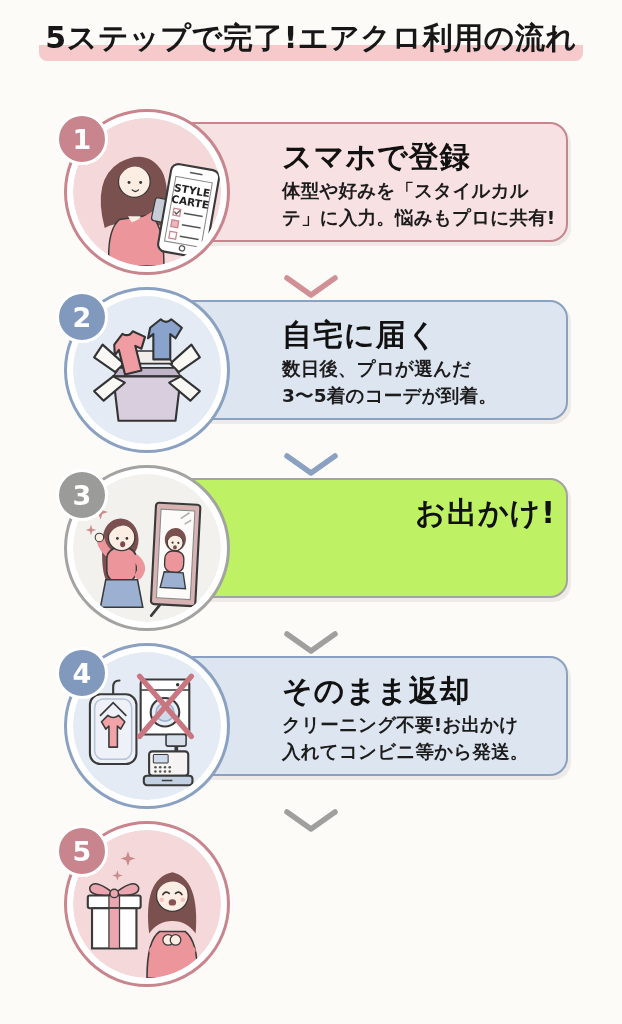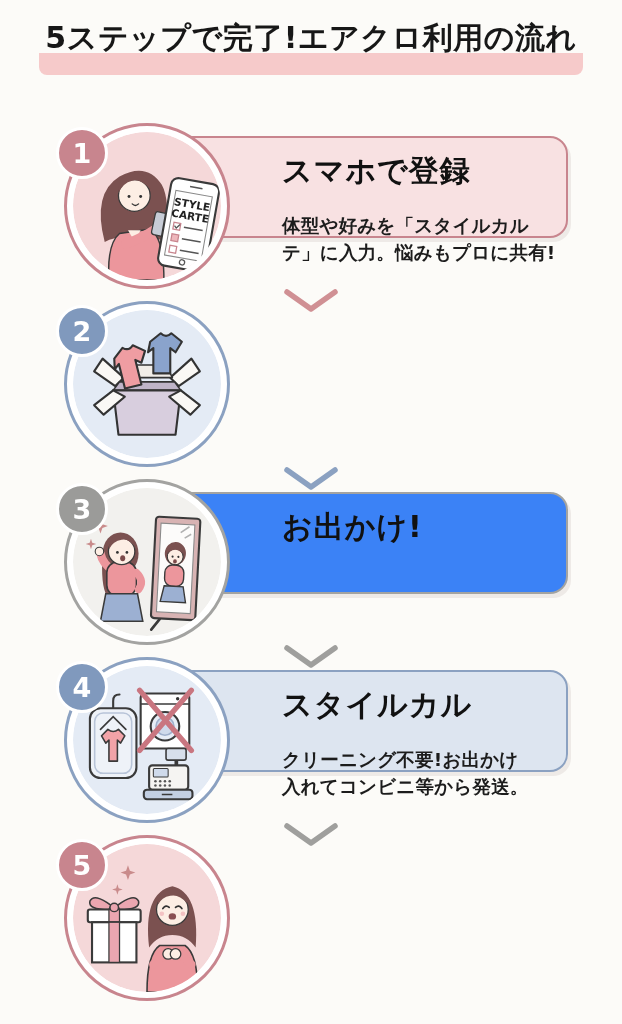--- a/index.html
+++ b/index.html
@@ -7,38 +7,38 @@
     width:622px;height:1024px;
     background:#fcfbf8;
     font-family:"DejaVu Sans",sans-serif;
     overflow:hidden;
   }
   .page{width:622px;height:1024px;position:relative;}
 
   
   .header{padding-top:18px;text-align:center;margin-bottom:48px;}
   .header h1{
-    display:inline-block;margin:0;padding:0 6px 16px;
+    display:inline-block;margin:0;padding:0 6px 2px;
     font-size:30px;font-weight:900;color:#171717;letter-spacing:.5px;
     background:linear-gradient(transparent 62%, #f6caca 62%);
     border-radius:8px;
   }
 
   
   .steps{padding:0;}
   .step{position:relative;height:170px;margin-bottom:8px;}
 
   .card{
-    position:absolute;left:104px;top:13px;right:54px;height:102px;
+    position:absolute;left:104px;top:13px;right:54px;height:120px;
     box-sizing:border-box;border-radius:18px;border:2px solid;
     padding:16px 10px 0 176px;z-index:1;
     box-shadow:3px 4px 0 rgba(120,90,90,.10);
   }
   .card h2{margin:0;font-size:30px;font-weight:900;color:#111;letter-spacing:1px;line-height:1.15;}
-  .card p{margin:23px 0 0;font-size:18.5px;font-weight:700;color:#1c1c1c;
+  .card p{margin:2px 0 0;font-size:18.5px;font-weight:700;color:#1c1c1c;
           line-height:1.5;white-space:pre-line;letter-spacing:.2px;}
 
   .ring{
     position:absolute;left:64px;top:0;width:166px;height:166px;z-index:2;
     box-sizing:border-box;border:3px solid;border-radius:50%;
     background:#fff;display:flex;align-items:center;justify-content:center;
   }
   .ring svg{width:148px;height:148px;border-radius:50%;display:block;}
 
   .badge{
@@ -50,21 +50,21 @@
 
   
   .pink .card {background:#f8e1e2;border-color:#c8858e;}
   .pink .ring {border-color:#c8858e;}
   .pink .badge{background:#c8858e;}
   .pink .illus-bg{fill:#f5d8d9;}
   .blue .card {background:#dde5f0;border-color:#8ba1c1;}
   .blue .ring {border-color:#8ba1c1;}
   .blue .badge{background:#8099bd;}
   .blue .illus-bg{fill:#e4ebf5;}
-  .gray .card {background:#3b82f6;border-color:#a3a3a1;}
+  .gray .card {background:#bef264;border-color:#a3a3a1;text-align:right;}
   .gray .ring {border-color:#a3a3a1;}
   .gray .badge{background:#9b9b99;}
   .gray .illus-bg{fill:#f2f1ee;}
 
   
   .chev{position:absolute;left:50%;transform:translateX(-50%);bottom:-25px;z-index:4;}
 </style>
 </head>
 <body>
 
@@ -115,20 +115,25 @@
       </div>
       <div class="badge">1</div>
       <div class="chev">
         <svg width="56" height="26" viewBox="0 0 56 26">
           <polyline points="4,4 28,21 52,4" fill="none" stroke-width="5.5" stroke-linecap="round" stroke-linejoin="round" stroke="#d09094"></polyline>
         </svg>
       </div>
     </div>
 
     <div class="step blue">
+      <div class="card">
+        <h2>自宅に届く</h2>
+        <p>数日後、プロが選んだ
+3〜5着のコーデが到着。</p>
+      </div>
       <div class="ring">
         <svg viewBox="0 0 140 140">
           <circle class="illus-bg" cx="70" cy="70" r="70"></circle>
           <polygon points="40,72 20,58 28,46 48,64" fill="#faf8f5" stroke="#333" stroke-width="2" stroke-linejoin="round"></polygon>
           <polygon points="100,72 120,58 112,46 92,64" fill="#faf8f5" stroke="#333" stroke-width="2" stroke-linejoin="round"></polygon>
           <polygon points="46,64 94,64 88,52 52,52" fill="#f1ede8" stroke="#333" stroke-width="1.5" stroke-linejoin="round"></polygon>
           <polygon points="38,76 102,76 96,68 44,68" fill="#bfb4c8" stroke="#333" stroke-width="1.5"></polygon>
           <path d="M73,30 L83,22 Q88,27 93,22 L103,30 L97,40 L92,36 L92,60 L76,60 L76,36 L71,40 Z" fill="#8aa3cc" stroke="#333" stroke-width="2" stroke-linejoin="round"></path>
           <path d="M41,42 L51,34 Q56,39 61,34 L71,42 L65,52 L60,48 L60,72 L44,72 L44,48 L39,52 Z" fill="#ef9da2" stroke="#333" stroke-width="2" stroke-linejoin="round" transform="rotate(-14 56 52)"></path>
           <polygon points="38,76 102,76 97,118 43,118" fill="#d8cede" stroke="#333" stroke-width="2" stroke-linejoin="round"></polygon>
@@ -184,21 +189,21 @@
       <div class="badge">3</div>
       <div class="chev">
         <svg width="56" height="26" viewBox="0 0 56 26">
           <polyline points="4,4 28,21 52,4" fill="none" stroke-width="5.5" stroke-linecap="round" stroke-linejoin="round" stroke="#9f9f9d"></polyline>
         </svg>
       </div>
     </div>
 
     <div class="step blue">
       <div class="card">
-        <h2>スタイルカル</h2>
+        <h2>そのまま返却</h2>
         <p>クリーニング不要!お出かけ
 入れてコンビニ等から発送。</p>
       </div>
       <div class="ring">
         <svg viewBox="0 0 140 140">
           <circle class="illus-bg" cx="70" cy="70" r="70"></circle>
           <g>
             <path d="M38,40 L38,33 Q38,27 44,27" stroke="#3a3a3a" stroke-width="2" fill="none" stroke-linecap="round"></path>
             <rect x="16" y="40" width="44" height="66" rx="10" fill="#eef2f8" stroke="#3a3a3a" stroke-width="2"></rect>
             <rect x="20.5" y="44.5" width="35" height="57" rx="8" fill="none" stroke="#b8c4d8" stroke-width="1.5"></rect>

